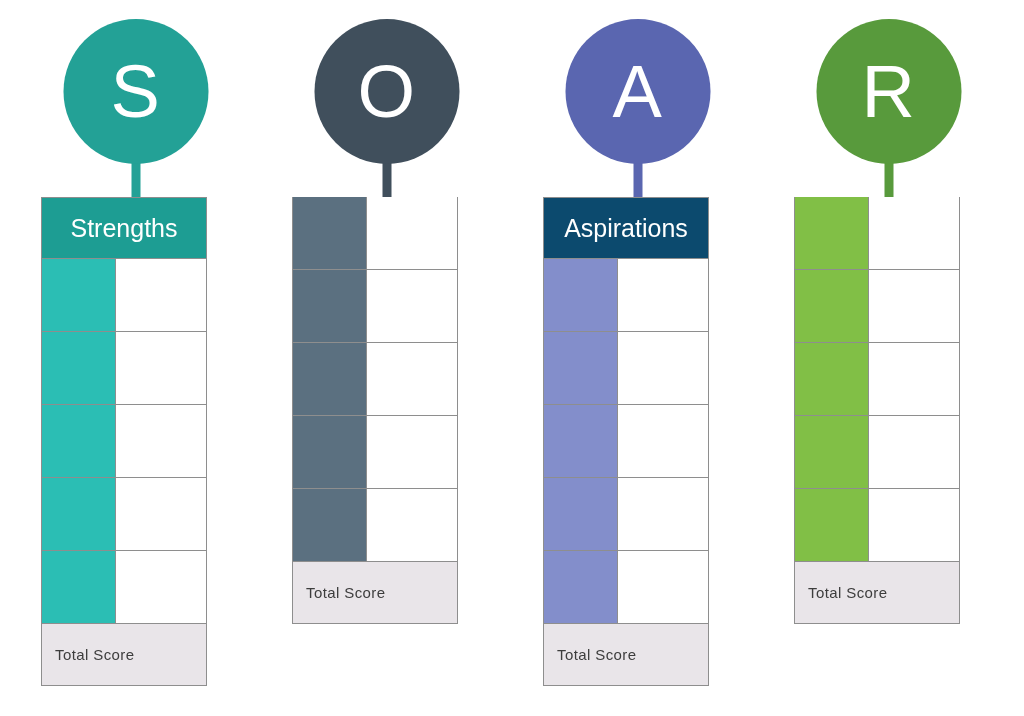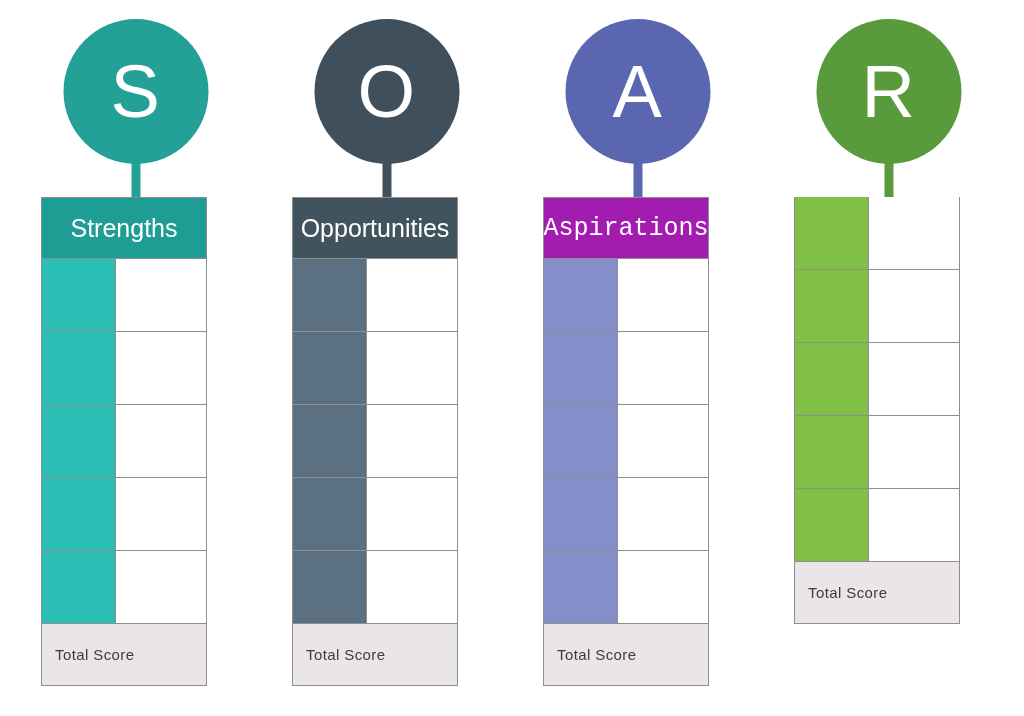--- a/index.html
+++ b/index.html
@@ -177,23 +177,20 @@
       </div>
     </div>
     <div class="soar-column" style="left: 268px;">
       <div class="badge-wrap">
         <div class="badge-stem" style="background: rgb(64, 79, 92);"></div>
         <div class="badge-circle" style="background: rgb(64, 79, 92);">
           <span class="badge-letter">O</span>
         </div>
       </div>
       <div class="soar-table" style="left: 0px;">
-        <div class="table-header" style="background: rgb(65, 83, 94);">
-          <span class="table-header-label">Opportunities</span>
-        </div>
         <div class="table-body">
           <div class="table-row">
             <div class="row-score-cell" style="background: rgb(91, 112, 128);"></div>
             <div class="row-note-cell" style="background: rgb(255, 255, 255);"></div>
           </div>
           <div class="table-row">
             <div class="row-score-cell" style="background: rgb(91, 112, 128);"></div>
             <div class="row-note-cell" style="background: rgb(255, 255, 255);"></div>
           </div>
           <div class="table-row">
@@ -215,21 +212,21 @@
       </div>
     </div>
     <div class="soar-column" style="left: 519px;">
       <div class="badge-wrap">
         <div class="badge-stem" style="background: rgb(90, 102, 176);"></div>
         <div class="badge-circle" style="background: rgb(90, 102, 176);">
           <span class="badge-letter">A</span>
         </div>
       </div>
       <div class="soar-table" style="left: 0px;">
-        <div class="table-header" style="background: #a21caf; font-family: Liberation Mono, monospace;">
+        <div class="table-header" style="background: #0c4a6e;">
           <span class="table-header-label">Aspirations</span>
         </div>
         <div class="table-body">
           <div class="table-row">
             <div class="row-score-cell" style="background: rgb(131, 142, 203);"></div>
             <div class="row-note-cell" style="background: rgb(255, 255, 255);"></div>
           </div>
           <div class="table-row">
             <div class="row-score-cell" style="background: rgb(131, 142, 203);"></div>
             <div class="row-note-cell" style="background: rgb(255, 255, 255);"></div>

